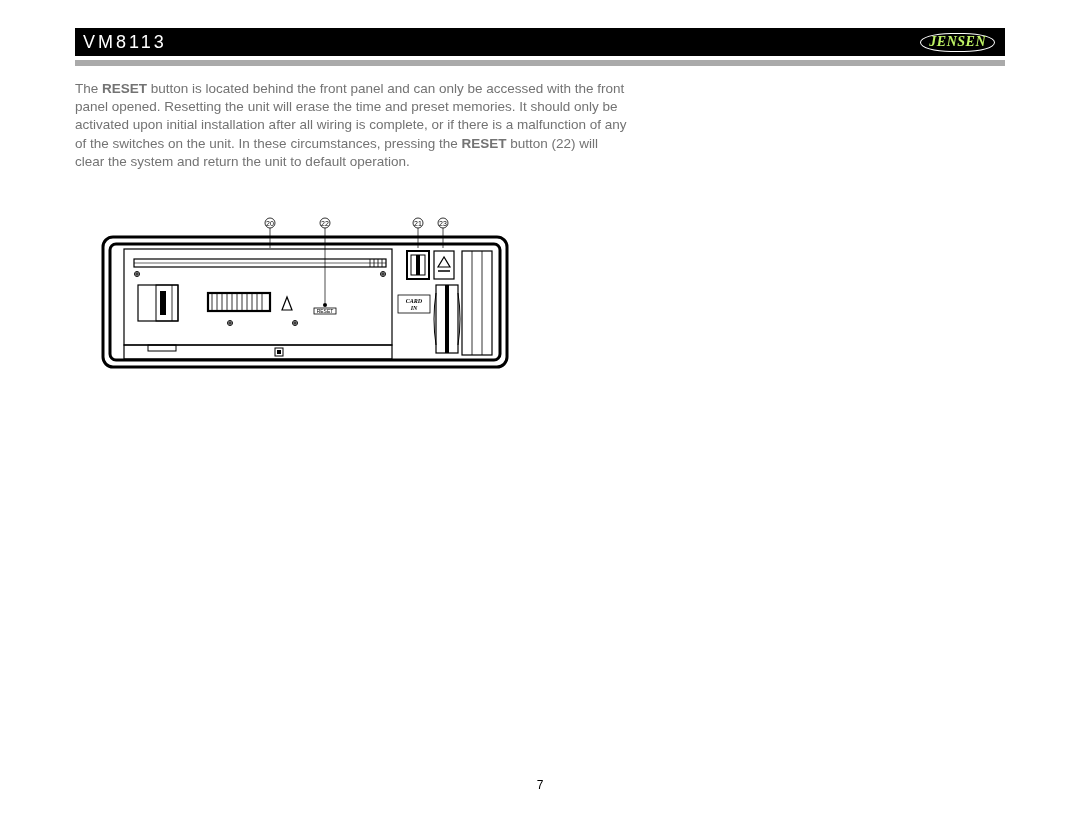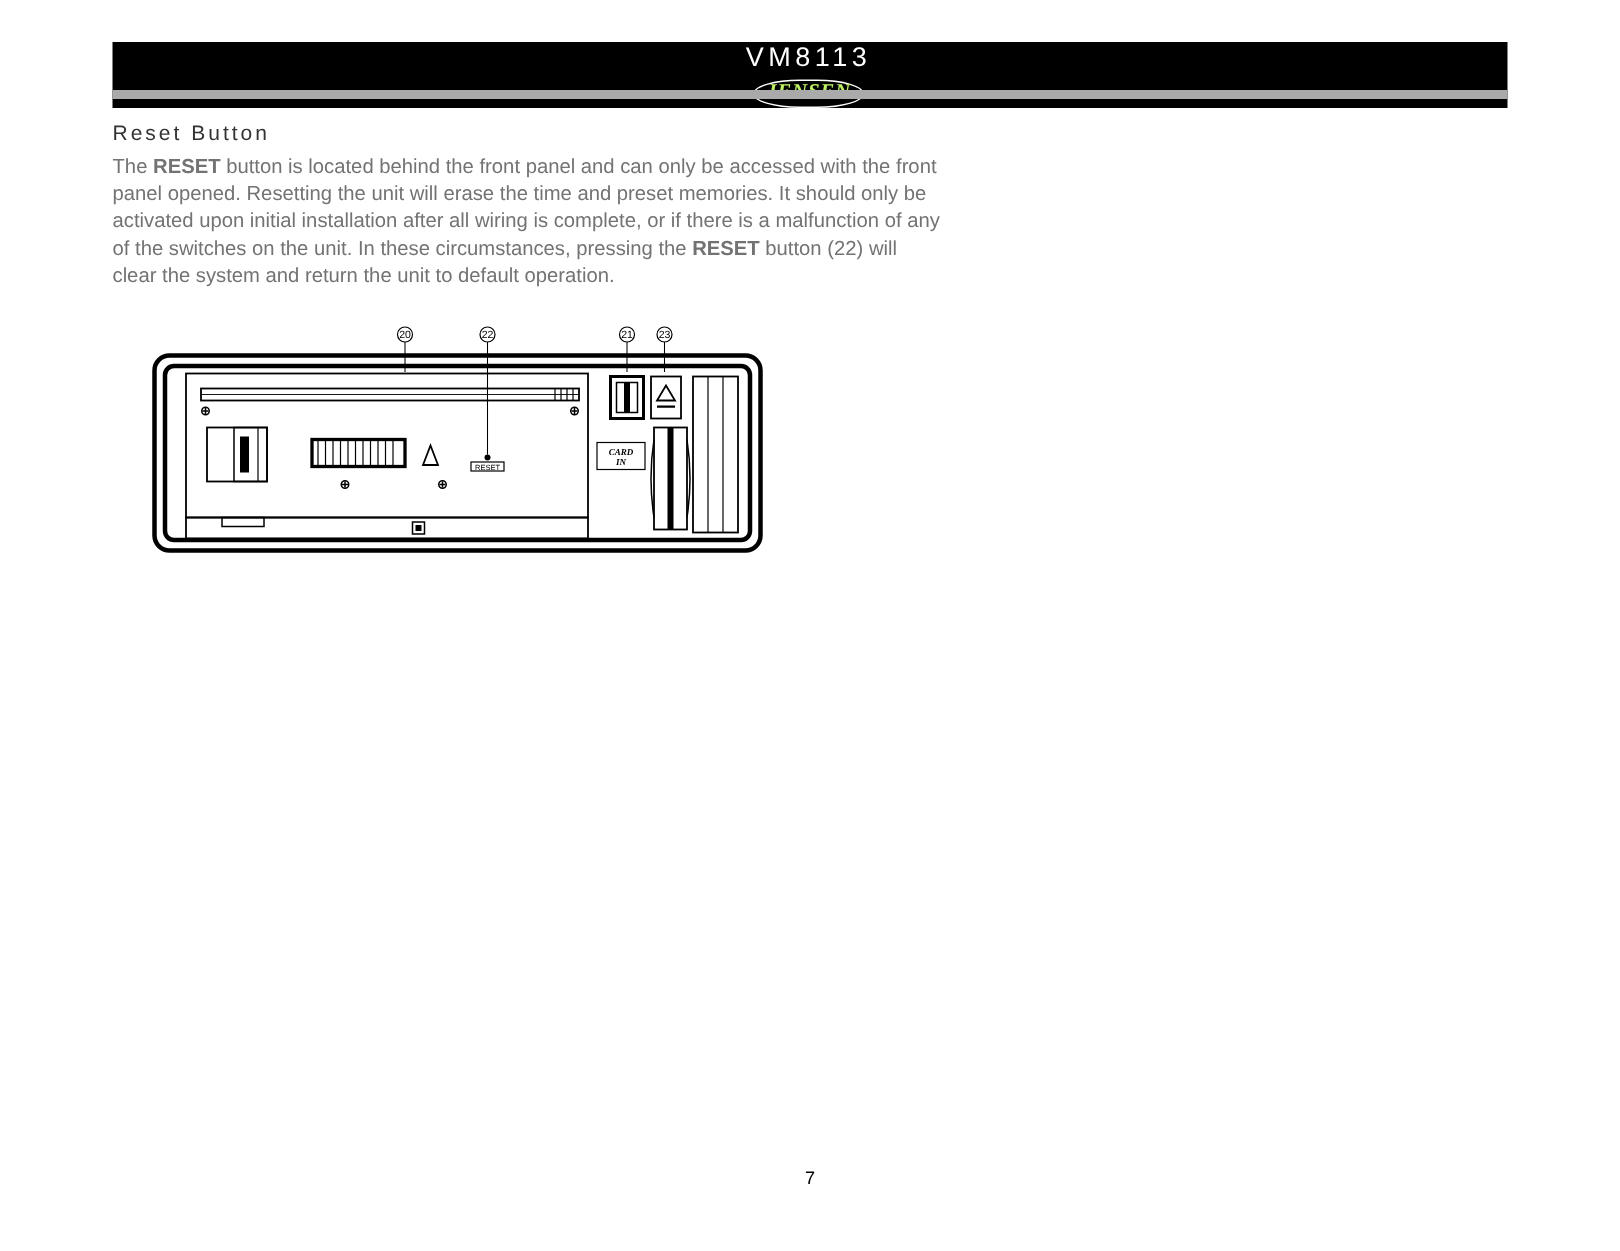--- a/index.html
+++ b/index.html
@@ -9,27 +9,26 @@
     font-family: Arial, Helvetica, sans-serif;
     background: #fff;
     color: #000;
     position: relative;
   }
   .header-bar {
     position: absolute;
     top: 28px;
     left: 75px;
     right: 75px;
-    height: 44px;
+    height: 28px;
     background: #000;
     display: flex;
     align-items: center;
     justify-content: space-between;
     padding: 0 10px 0 8px;
-    flex-direction: column;
   }
   .model {
     color: #fff;
     font-size: 18px;
     letter-spacing: 3px;
     font-weight: 400;
   }
   .logo {
     color: #bef264;
     font-family: Georgia, 'Times New Roman', serif;
@@ -88,21 +87,20 @@
 </head>
 <body>
 
 <div class="header-bar">
   <span class="model">VM8113</span>
   <span class="logo">JENSEN</span>
 </div>
 <div class="sub-bar"></div>
 
 <div class="content">
-  <div class="section-title">Reset Button</div>
   <p class="body-text">
     <span>The </span><b>RESET</b><span> button is located behind the front panel and can only be accessed with the front panel opened. Resetting the unit will erase the time and preset memories. It should only be activated upon initial installation after all wiring is complete, or if there is a malfunction of any of the switches on the unit. In these circumstances, pressing the </span><b>RESET</b><span> button (22) will clear the system and return the unit to default operation.</span>
   </p>
 </div>
 
 <div class="diagram">
   <svg width="410" height="160" viewBox="0 0 410 160">
 
     <g font-size="7" font-family="Arial" text-anchor="middle">
       <circle cx="170" cy="8" r="5" fill="none" stroke="#000" stroke-width="0.8"></circle>

